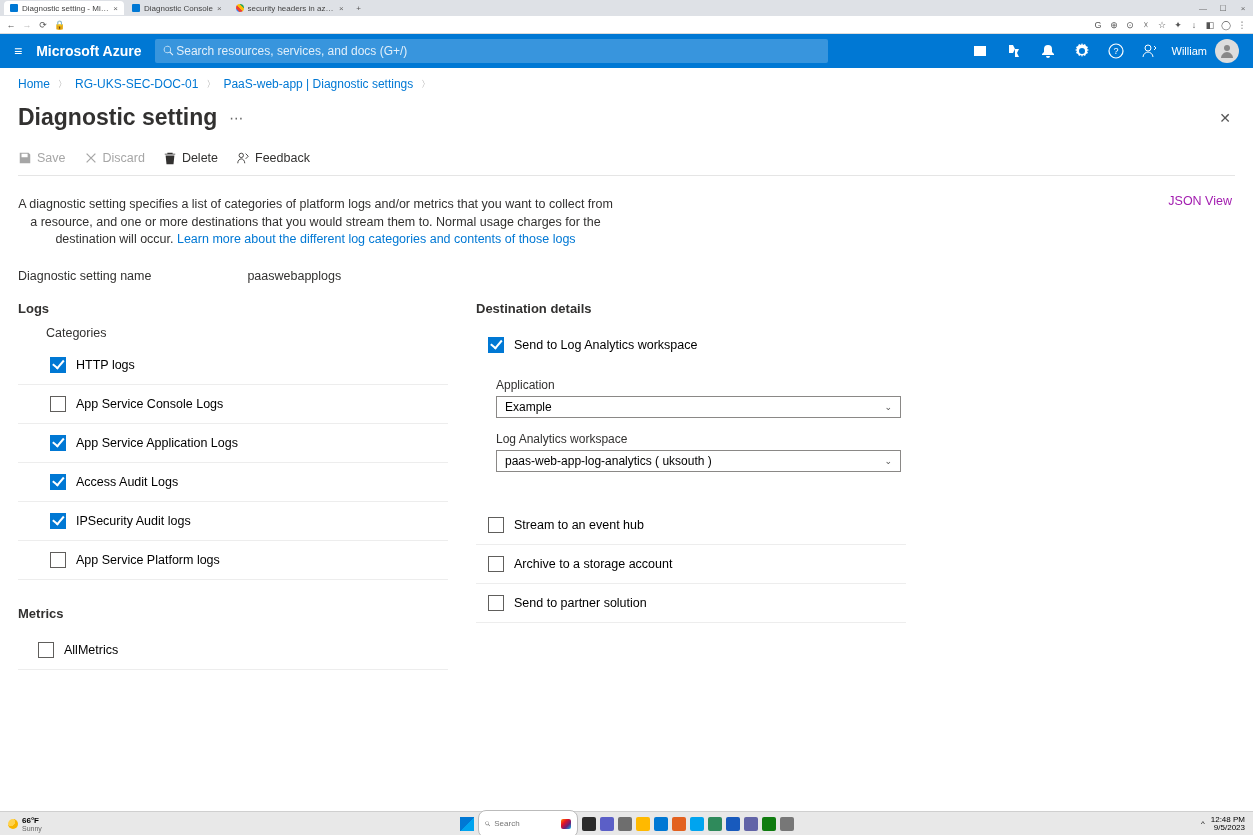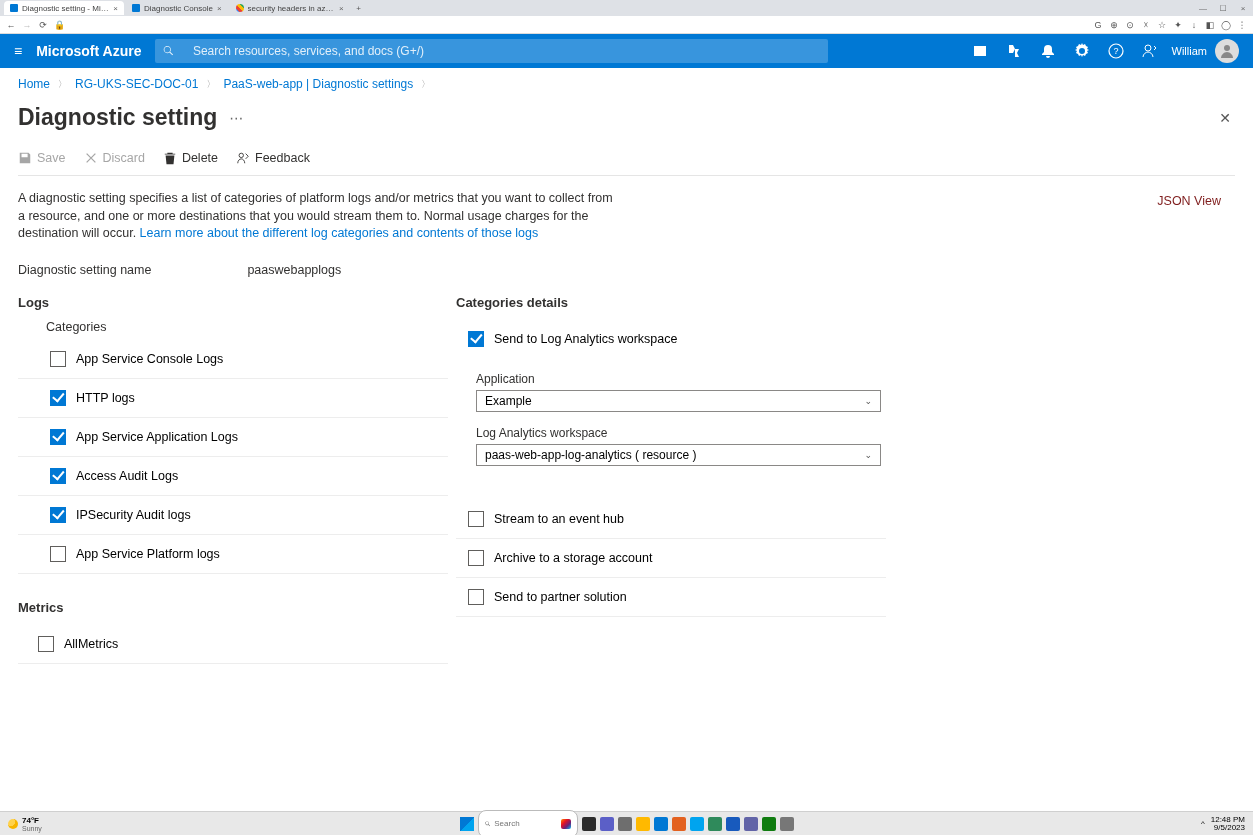--- a/index.html
+++ b/index.html
@@ -21,21 +21,21 @@
 .browser-addr { height: 18px; background: #fff; display: flex; align-items: center; padding: 0 6px; gap: 6px; font-size: 9px; border-bottom: 1px solid #dcdcdc; }
 .addr-icon { width: 10px; text-align: center; color: #555; }
 .addr-spacer { flex: 1; }
 .addr-rt { display: flex; gap: 6px; }
 .addr-rt .addr-icon { color: #555; }
 
 
 .azure-header { height: 34px; background: #0078d4; display: flex; align-items: center; padding: 0 14px; gap: 14px; color: #fff; }
 .hamburger { font-size: 14px; cursor: pointer; }
 .brand { font-size: 14px; font-weight: 600; }
-.search-wrap { flex: 0 0 673px; height: 24px; background: rgba(255,255,255,.22); border-radius: 2px; display: flex; align-items: center; padding: 0 8px; gap: 18px; }
+.search-wrap { flex: 0 0 673px; height: 24px; background: rgba(255,255,255,.22); border-radius: 2px; display: flex; align-items: center; padding: 0 8px; gap: 1px; }
 .search-wrap svg { width: 12px; height: 12px; fill: #fff; opacity: .9; }
 .search-input { background: transparent; border: none; outline: none; color: #fff; font-size: 12px; width: 100%; }
 .search-input::placeholder { color: rgba(255,255,255,.85); }
 .hdr-spacer { flex: 1; }
 .hdr-icons { display: flex; gap: 18px; align-items: center; }
 .hdr-icons .hi { width: 16px; height: 16px; display: flex; align-items: center; justify-content: center; }
 .hdr-icons svg { width: 16px; height: 16px; fill: #fff; }
 .user { display: flex; align-items: center; gap: 8px; font-size: 11px; }
 .avatar { width: 24px; height: 24px; border-radius: 50%; background: #ddd; display: flex; align-items: center; justify-content: center; }
 .avatar svg { width: 16px; height: 16px; fill: #888; }
@@ -50,27 +50,27 @@
 .page-title-row { display: flex; align-items: center; gap: 12px; }
 .page-title { font-size: 23px; font-weight: 600; color: #323130; }
 .dots { color: #666; font-size: 14px; }
 .close-x { position: absolute; right: 22px; top: 10px; font-size: 14px; color: #555; cursor: pointer; }
 
 .cmdbar { display: flex; align-items: center; gap: 18px; margin-top: 20px; padding-bottom: 10px; border-bottom: 1px solid #e5e5e5; font-size: 12.5px; }
 .cmdbtn { display: flex; align-items: center; gap: 5px; color: #323130; cursor: pointer; }
 .cmdbtn.disabled { color: #a6a6a6; cursor: default; }
 .cmdbtn svg { width: 14px; height: 14px; }
 
-.intro { margin-top: 14px; font-size: 12.5px; color: #323130; max-width: 595px; line-height: 1.4; }
+.intro { margin-top: 20px; font-size: 12.5px; color: #323130; max-width: 595px; line-height: 1.4; text-align: center; }
 .intro a { color: #0078d4; text-decoration: none; }
-.json-view { position: absolute; right: 32px; top: 94px; font-size: 12.5px; color: #7f1d1d; cursor: pointer; }
+.json-view { position: absolute; right: 21px; top: 94px; font-size: 12.5px; color: #a21caf; cursor: pointer; }
 
 .name-row { display: flex; align-items: center; gap: 96px; margin-top: 20px; font-size: 12.5px; color: #323130; }
 
-.columns { display: flex; gap: 8px; margin-top: 18px; }
+.columns { display: flex; gap: 28px; margin-top: 18px; }
 .col-left { width: 430px; }
 .col-right { width: 430px; }
 
 .sect-title { font-size: 13px; font-weight: 600; color: #323130; margin-bottom: 10px; }
 .subt { font-size: 12.5px; color: #323130; margin-left: 28px; margin-bottom: 6px; }
 
 .chk-row { display: flex; align-items: center; gap: 10px; padding: 11px 0 11px 32px; border-bottom: 1px solid #ededed; font-size: 12.5px; }
 .chk-row.plain { border-bottom: none; padding-left: 20px; }
 .chk-row.dest { padding-left: 12px; border-bottom: 1px solid #ededed; }
 .chk-row.dest.noborder { border-bottom: none; }
@@ -252,26 +252,26 @@
     <span>paaswebapplogs</span>
   </div>
 
   <div class="columns">
 
     <div class="col-left">
       <div class="sect-title">Logs</div>
       <div class="subt">Categories</div>
       <div id="log-cats">
           <div class="chk-row">
+            <span class="chk checked"></span>
+    <span>HTTP logs</span>
+          </div>
+          <div class="chk-row">
             <span class="chk"></span>
     <span>App Service Console Logs</span>
-          </div>
-          <div class="chk-row">
-            <span class="chk checked"></span>
-    <span>HTTP logs</span>
           </div>
           <div class="chk-row">
             <span class="chk checked"></span>
     <span>App Service Application Logs</span>
           </div>
           <div class="chk-row">
             <span class="chk checked"></span>
     <span>Access Audit Logs</span>
           </div>
           <div class="chk-row">
@@ -287,38 +287,38 @@
       <div class="sect-title" style="margin-top:26px">Metrics</div>
       <div id="metrics-list">
           <div class="chk-row plain" style="border-bottom: 1px solid rgb(237, 237, 237);">
             <span class="chk"></span>
     <span>AllMetrics</span>
           </div>
         </div>
     </div>
 
     <div class="col-right">
-      <div class="sect-title">Categories details</div>
+      <div class="sect-title">Destination details</div>
 
       <div class="chk-row dest noborder">
         <span class="chk checked"></span>
         <span>Send to Log Analytics workspace</span>
       </div>
 
       <div class="field-block">
         <div class="field-label">Application</div>
         <div class="dropdown">
           <span>Example</span>
           <span class="dd-caret">⌄</span>
         </div>
       </div>
       <div class="field-block" style="margin-bottom:34px">
         <div class="field-label">Log Analytics workspace</div>
         <div class="dropdown">
-          <span>paas-web-app-log-analytics ( resource )</span>
+          <span>paas-web-app-log-analytics ( uksouth )</span>
           <span class="dd-caret">⌄</span>
         </div>
       </div>
 
       <div class="chk-row dest">
         <span class="chk"></span>
         <span>Stream to an event hub</span>
       </div>
       <div class="chk-row dest">
         <span class="chk"></span>
@@ -329,21 +329,21 @@
         <span>Send to partner solution</span>
       </div>
     </div>
   </div>
 </div>
 
 <div class="taskbar">
   <div class="weather">
     <span class="weather-icon"></span>
     <div>
-      <div style="font-weight:600">74°F</div>
+      <div style="font-weight:600">66°F</div>
       <div style="font-size:7px;color:#666">Sunny</div>
     </div>
   </div>
   <div class="tb-center">
     <span class="tb-start"></span>
     <div class="tb-search">
       <svg viewBox="0 0 16 16">
           <path d="M11 6a5 5 0 1 0-2 4l4 4 1-1-4-4a5 5 0 0 0 1-3zM2 6a4 4 0 1 1 8 0 4 4 0 0 1-8 0z"></path>
         </svg>
       <input placeholder="Search" style="">

